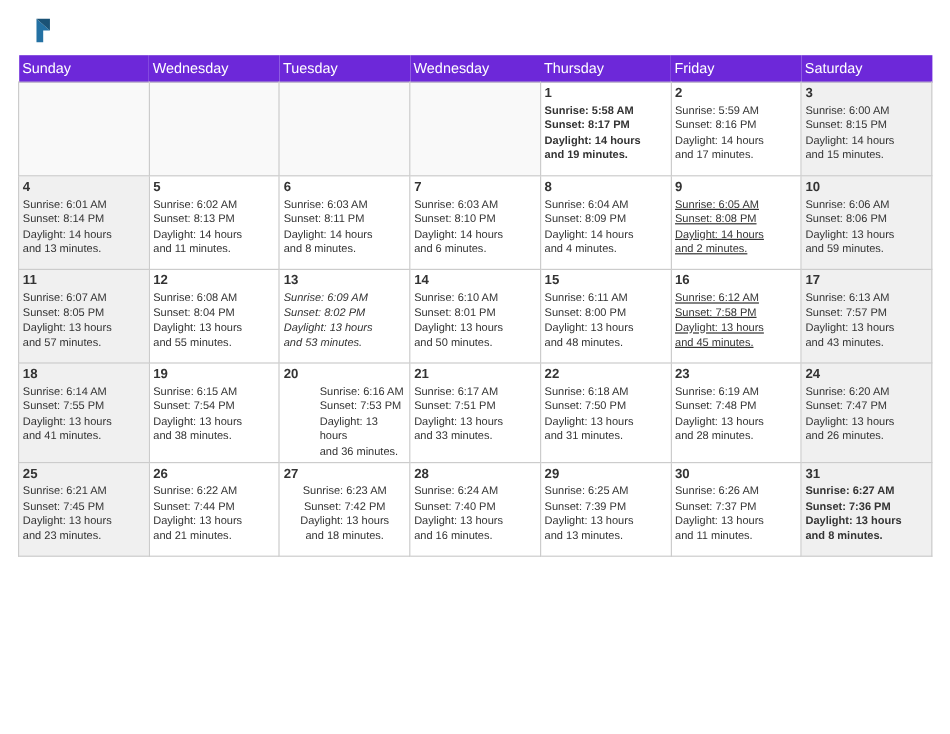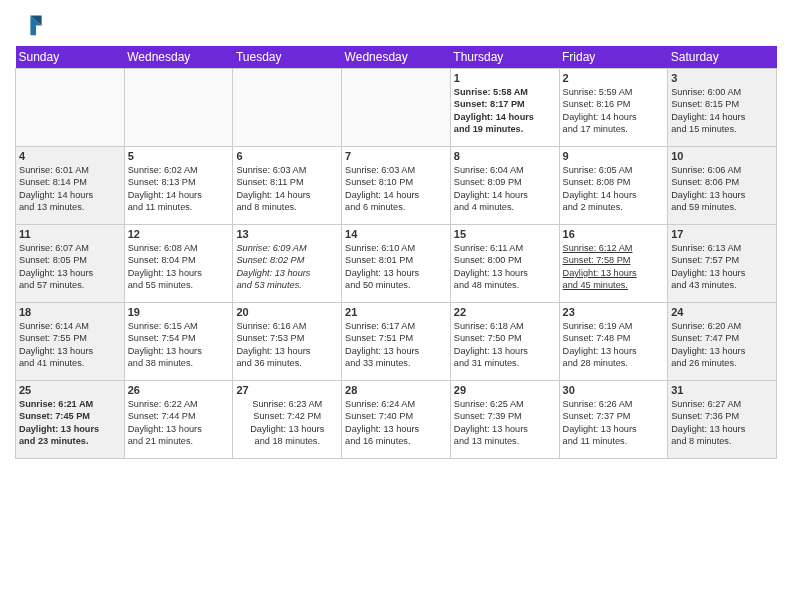--- a/index.html
+++ b/index.html
@@ -114,21 +114,21 @@
           </td>
           <td class="weekday">
             <span class="day-num">8</span>
             <div class="cell-text" style="white-space: pre-line;">Sunrise: 6:04 AM
 Sunset: 8:09 PM
 Daylight: 14 hours
 and 4 minutes.</div>
           </td>
           <td class="weekday">
             <span class="day-num">9</span>
-            <div class="cell-text" style="white-space: pre-line;">Sunrise: 6:05 AM
+            <div class="cell-text" style="white-space: pre-line; text-decoration: underline;">Sunrise: 6:05 AM
 Sunset: 8:08 PM
 Daylight: 14 hours
 and 2 minutes.</div>
           </td>
           <td class="weekend">
             <span class="day-num">10</span>
             <div class="cell-text" style="white-space: pre-line;">Sunrise: 6:06 AM
 Sunset: 8:06 PM
 Daylight: 13 hours
 and 59 minutes.</div>
@@ -195,21 +195,21 @@
           </td>
           <td class="weekday">
             <span class="day-num">19</span>
             <div class="cell-text" style="white-space: pre-line;">Sunrise: 6:15 AM
 Sunset: 7:54 PM
 Daylight: 13 hours
 and 38 minutes.</div>
           </td>
           <td class="weekday">
             <span class="day-num">20</span>
-            <div class="cell-text" style="white-space: pre-line;">Sunrise: 6:16 AM
+            <div class="cell-text" style="white-space: pre-line; margin-left: 30px;">Sunrise: 6:16 AM
 Sunset: 7:53 PM
 Daylight: 13 hours
 and 36 minutes.</div>
           </td>
           <td class="weekday">
             <span class="day-num">21</span>
             <div class="cell-text" style="white-space: pre-line;">Sunrise: 6:17 AM
 Sunset: 7:51 PM
 Daylight: 13 hours
 and 33 minutes.</div>
@@ -232,21 +232,21 @@
             <span class="day-num">24</span>
             <div class="cell-text" style="white-space: pre-line;">Sunrise: 6:20 AM
 Sunset: 7:47 PM
 Daylight: 13 hours
 and 26 minutes.</div>
           </td>
         </tr>
         <tr>
           <td class="weekend">
             <span class="day-num">25</span>
-            <div class="cell-text" style="white-space: pre-line; font-weight: bold;">Sunrise: 6:21 AM
+            <div class="cell-text" style="white-space: pre-line;">Sunrise: 6:21 AM
 Sunset: 7:45 PM
 Daylight: 13 hours
 and 23 minutes.</div>
           </td>
           <td class="weekday">
             <span class="day-num">26</span>
             <div class="cell-text" style="white-space: pre-line;">Sunrise: 6:22 AM
 Sunset: 7:44 PM
 Daylight: 13 hours
 and 21 minutes.</div>
@@ -274,21 +274,21 @@
           </td>
           <td class="weekday">
             <span class="day-num">30</span>
             <div class="cell-text" style="white-space: pre-line;">Sunrise: 6:26 AM
 Sunset: 7:37 PM
 Daylight: 13 hours
 and 11 minutes.</div>
           </td>
           <td class="weekend">
             <span class="day-num">31</span>
-            <div class="cell-text" style="white-space: pre-line;">Sunrise: 6:27 AM
+            <div class="cell-text" style="white-space: pre-line; font-weight: bold;">Sunrise: 6:27 AM
 Sunset: 7:36 PM
 Daylight: 13 hours
 and 8 minutes.</div>
           </td>
         </tr>
       </tbody>
   </table>
 </div>
 
 </body></html>

